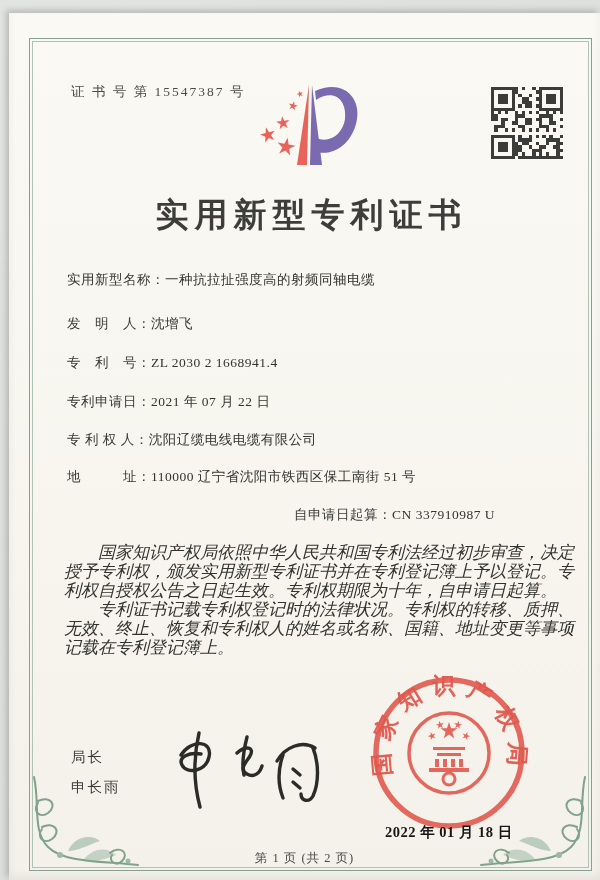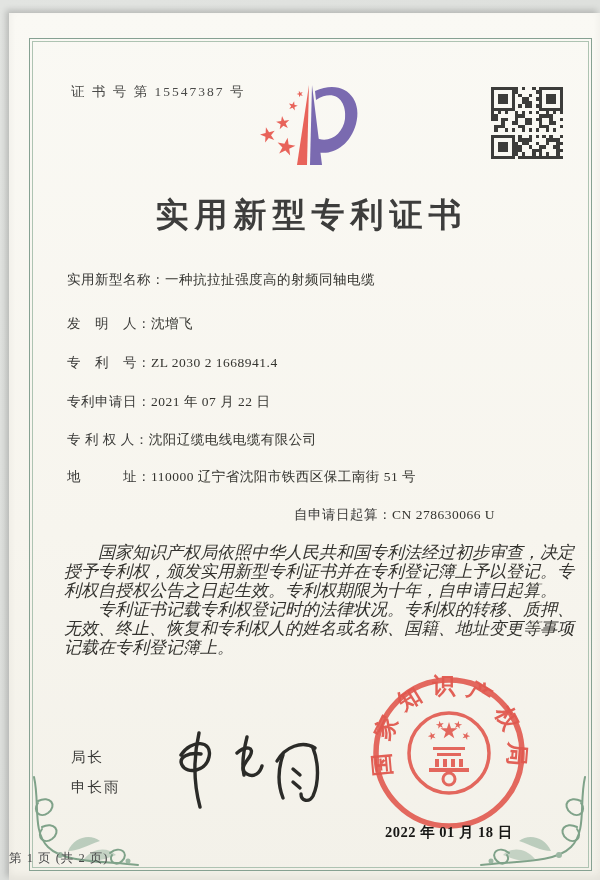--- a/index.html
+++ b/index.html
@@ -45,21 +45,21 @@
   .paragraphs p{margin:0;text-indent:2em;}
   .sig-title{left:62px;top:735px;font-size:14.5px;color:#3c3c3a;letter-spacing:2px;}
   .sig-name{left:62px;top:765px;font-size:14.5px;color:#3c3c3a;letter-spacing:2px;}
   .signature{left:158px;top:710px;width:165px;height:98px;}
   .seal{left:360px;top:660px;width:160px;height:160px;opacity:0.92;}
   .seal-date{
     left:376px;top:810px;font-size:14.5px;font-weight:700;color:#171715;
     letter-spacing:0.5px;z-index:5;
   }
   .footer-page{
-    left:0;right:0;top:837px;font-size:12.5px;color:#49494a;letter-spacing:1px;
+    left:0;right:0;top:837px;text-align:center;font-size:12.5px;color:#49494a;letter-spacing:1px;
   }
   .ornament{width:118px;height:98px;}
   .orn-left{left:15px;top:762px;}
   .orn-right{left:468px;top:762px;transform:scaleX(-1);}
   .ring-text{
     font-family:"Liberation Serif","DejaVu Serif",serif;
     font-size:23px;letter-spacing:10px;fill:#df4b41;font-weight:600;
   }
 </style>
 </head>
@@ -338,21 +338,21 @@
     <span class="lbl">专利申请日：</span><span class="val">2021 年 07 月 22 日</span>
   </div>
   <div class="abs field-row r4">
     <span class="lbl">专 利 权 人：</span><span class="val">沈阳辽缆电线电缆有限公司</span>
   </div>
   <div class="abs field-row r5">
     <span class="lbl">地　　　址：</span><span class="val">110000 辽宁省沈阳市铁西区保工南街 51 号</span>
   </div>
   <div class="abs field-row r6">
     <span class="pair2">
-      <span class="lbl">自申请日起算：</span><span class="val">CN 278630066 U</span>
+      <span class="lbl">自申请日起算：</span><span class="val">CN 337910987 U</span>
     </span>
   </div>
 
   <div class="abs paragraphs">
     <p>国家知识产权局依照中华人民共和国专利法经过初步审查，决定授予专利权，颁发实用新型专利证书并在专利登记簿上予以登记。专利权自授权公告之日起生效。专利权期限为十年，自申请日起算。</p>
     <p>专利证书记载专利权登记时的法律状况。专利权的转移、质押、无效、终止、恢复和专利权人的姓名或名称、国籍、地址变更等事项记载在专利登记簿上。</p>
   </div>
 
   <div class="abs sig-title">局长</div>
   <div class="abs sig-name">申长雨</div>

